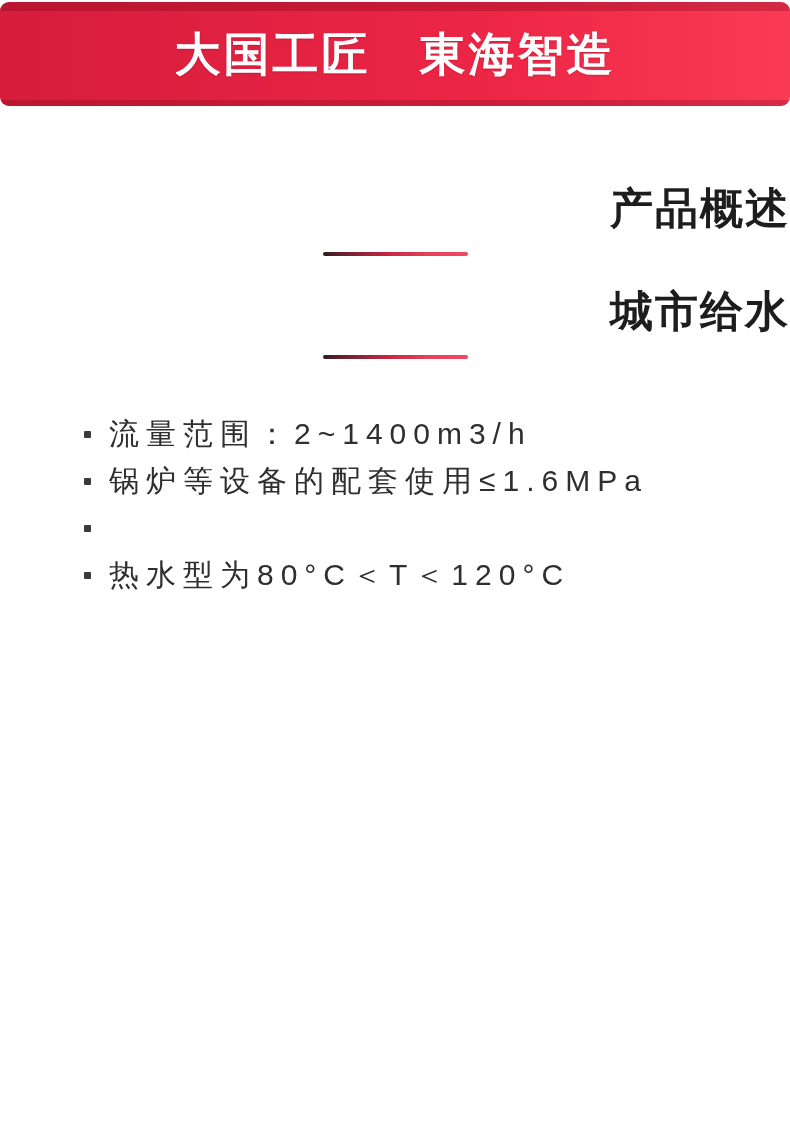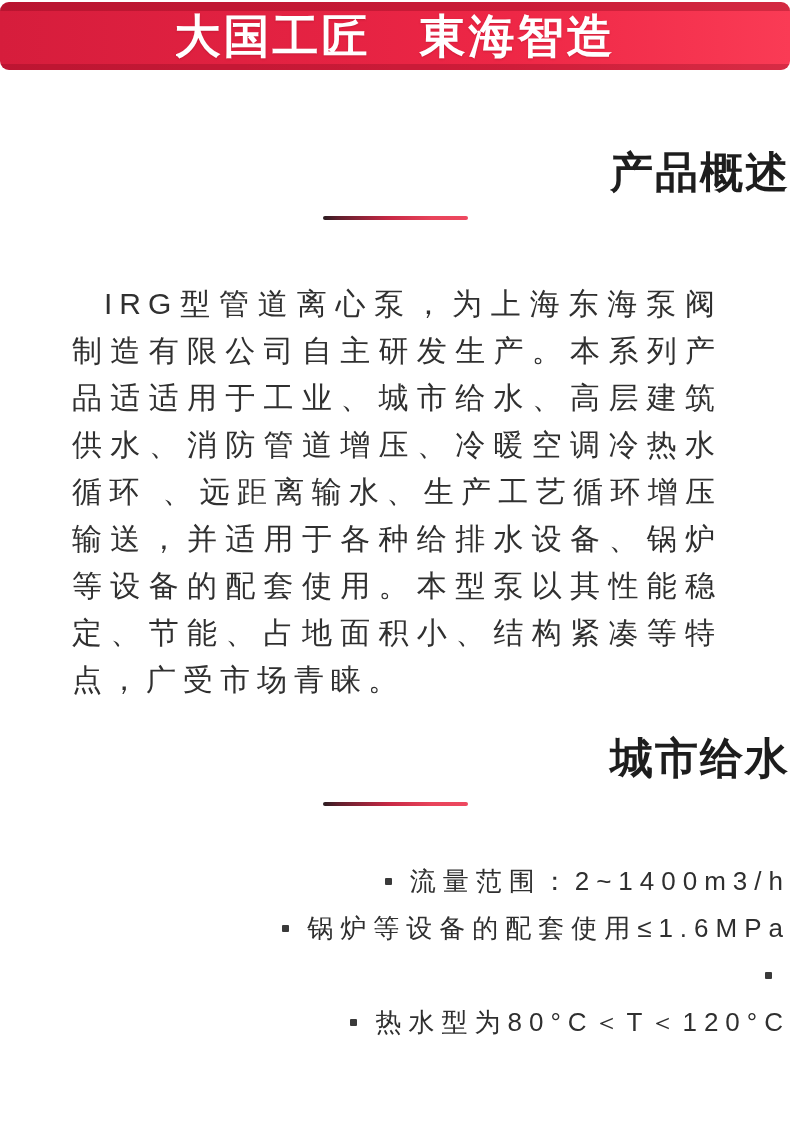--- a/index.html
+++ b/index.html
@@ -7,21 +7,21 @@
     width: 790px; height: 1133px;
     background: #ffffff;
     font-family: "Liberation Sans", sans-serif;
     overflow: hidden;
   }
   .page { position: relative; width: 790px; height: 1133px; }
 
   
   .banner {
     position: relative;
-    height: 68px;
+    height: 104px;
     margin-top: 2px;
     border-radius: 9px;
     background: linear-gradient(90deg, #d61d3c 0%, #e62343 45%, #ee2746 65%, #fa3b55 100%);
     display: flex; align-items: center; justify-content: center;
     overflow: hidden;
   }
   .banner::before {
     content: ""; position: absolute; top: 0; left: 0; right: 0; height: 9px;
     background: rgba(110, 0, 18, 0.28);
   }
@@ -74,25 +74,24 @@
   .section-conditions { padding-top: 27px; }
   .spec-list {
     list-style: none;
     margin: 52px 0 0 84px;
     padding: 0;
   }
   .spec-item {
     display: flex;
     align-items: center;
     height: 47px;
-    font-size: 26px;
+    font-size: 30px;
     letter-spacing: 7px;
     color: #2f2f2f;
     white-space: nowrap;
-    justify-content: flex-end;
   }
   .bullet-dot {
     flex: none;
     width: 7px; height: 7px;
     background: #3a3a3a;
     border-radius: 1px;
     margin-right: 18px;
   }
 </style>
 </head>
@@ -100,21 +99,20 @@
 
 <div class="page">
 
   <div class="banner">
     <div class="banner-title">大国工匠　東海智造</div>
   </div>
 
   <div class="section-overview">
     <h2 class="sec-heading">产品概述</h2>
     <div class="heading-underline"></div>
-    <p class="overview-paragraph">IRG型管道离心泵，为上海东海泵阀制造有限公司自主研发生产。本系列产品适适用于工业、城市给水、高层建筑供水、消防管道增压、冷暖空调冷热水循环 、远距离输水、生产工艺循环增压输送，并适用于各种给排水设备、锅炉等设备的配套使用。本型泵以其性能稳定、节能、占地面积小、结构紧凑等特点，广受市场青睐。</p>
   </div>
 
   <div class="section-conditions">
     <h2 class="sec-heading">城市给水</h2>
     <div class="heading-underline"></div>
 
     <ul class="spec-list">
       <li class="spec-item">
         <span class="bullet-dot"></span>
         <span>流量范围：2~1400m3/h</span>

